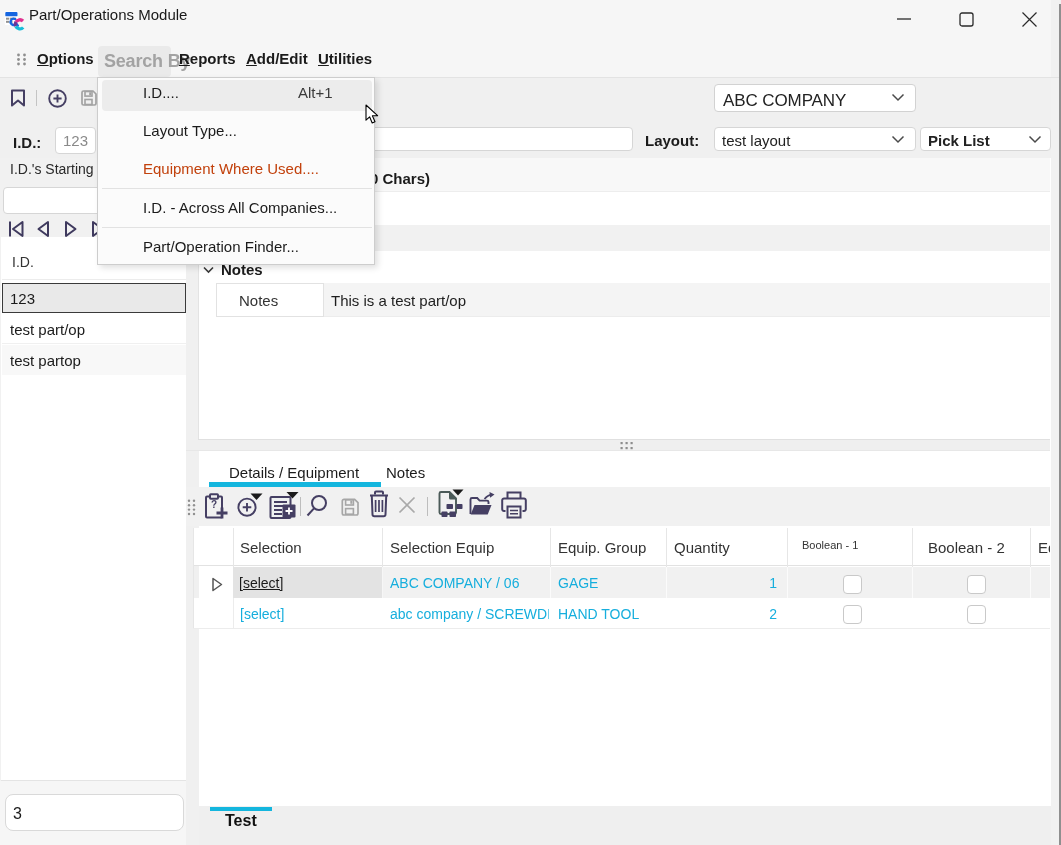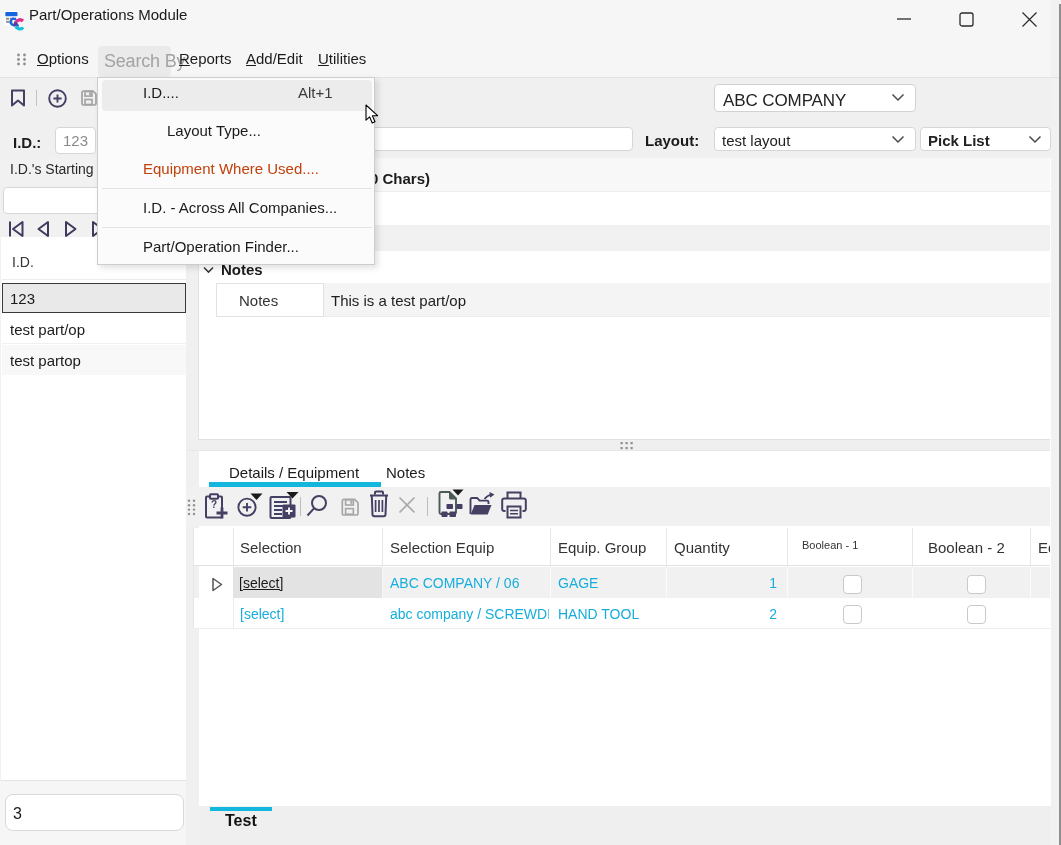--- a/index.html
+++ b/index.html
@@ -52,21 +52,21 @@
   <g fill="#8f8f8f">
       <circle cx="2.5" cy="2" r="1.4"></circle>
       <circle cx="8.5" cy="2" r="1.4"></circle>
       <circle cx="2.5" cy="6.5" r="1.4"></circle>
       <circle cx="8.5" cy="6.5" r="1.4"></circle>
       <circle cx="2.5" cy="11" r="1.4"></circle>
       <circle cx="8.5" cy="11" r="1.4"></circle>
     </g>
 </svg>
 <div class="abs" style="left:98px;top:46px;width:73px;height:31px;background:#eaeaea;border-radius:4px;"></div>
-<div class="abs" id="menus" style="left:0;top:50px;width:906px;height:20px;font-size:15px;color:#1b1b1b;">
+<div class="abs" id="menus" style="left:0;top:50px;width:906px;height:20px;font-size:15px;color:#1b1b1b;font-weight:bold;">
   <span class="abs" style="left:37px;"><u>O</u>ptions</span>
   <span class="abs" style="left:104px;color:#a3a3a3;font-size:18px;letter-spacing:-0.2px;top:1px;">Search By</span>
   <span class="abs" style="left:179px;"><u>R</u>eports</span>
   <span class="abs" style="left:246px;"><u>A</u>dd/Edit</span>
   <span class="abs" style="left:318px;"><u>U</u>tilities</span>
 </div>
 
 <svg class="abs" style="left:10px;top:89px;" width="16" height="18" viewBox="0 0 16 18">
   <path d="M2 1.5 h12 v15 l-6 -5 l-6 5 z" fill="none" stroke="#453f63" stroke-width="2" stroke-linejoin="round"></path>
 </svg>
@@ -314,21 +314,21 @@
 <div class="abs b" style="left:225px;top:812px;font-size:16px;color:#111;">Test</div>
 
 <div class="abs" style="left:1051px;top:0px;width:10px;height:845px;background:#f1f1f1;"></div>
 <div class="abs" style="left:0;top:77px;width:1061px;height:1px;background:#e3e3e3;"></div>
 <div class="abs" style="left:1059px;top:4px;width:2px;height:841px;background:#8f8f8f;"></div>
 
 <div class="abs" id="dropdown" style="left:97px;top:77px;width:278px;height:188px;background:#fbfbfb;border:1px solid #cdcdcd;box-shadow:3px 3px 6px rgba(0,0,0,0.12);z-index:50;">
   <div class="abs" style="left:4px;top:2px;width:270px;height:31px;background:#ececec;border-radius:4px;"></div>
   <div class="abs" style="left:45px;top:6px;font-size:15px;color:#1b1b1b;">I.D....</div>
   <div class="abs" style="left:200px;top:6px;font-size:15px;color:#3a3a3a;">Alt+1</div>
-  <div class="abs" style="left:45px;top:44px;font-size:15px;color:#1b1b1b;margin-left:24px;">Layout Type...</div>
+  <div class="abs" style="left:45px;top:44px;font-size:15px;color:#1b1b1b;">Layout Type...</div>
   <div class="abs" style="left:45px;top:82px;font-size:15px;color:#c2410c;">Equipment Where Used....</div>
   <div class="abs" style="left:4px;top:110px;width:270px;height:1px;background:#e2e2e2;"></div>
   <div class="abs" style="left:45px;top:121px;font-size:15px;color:#1b1b1b;">I.D. - Across All Companies...</div>
   <div class="abs" style="left:4px;top:149px;width:270px;height:1px;background:#e2e2e2;"></div>
   <div class="abs" style="left:45px;top:160px;font-size:15px;color:#1b1b1b;">Part/Operation Finder...</div>
 </div>
 
 <svg class="abs" style="left:365px;top:104px;z-index:60;" width="14" height="21" viewBox="0 0 14 21">
   <path d="M1 1 L1 16.2 L4.6 12.8 L7.2 19 L10 17.8 L7.4 11.7 L12.6 11.7 Z" fill="#fff" stroke="#000" stroke-width="1.1" stroke-linejoin="round"></path>
 </svg>

